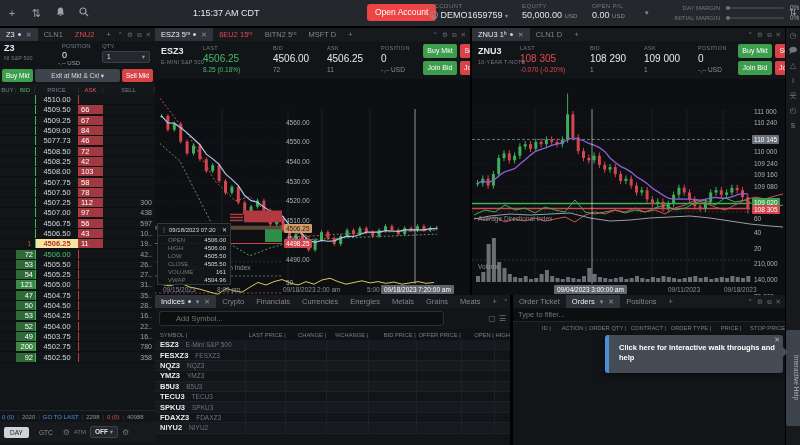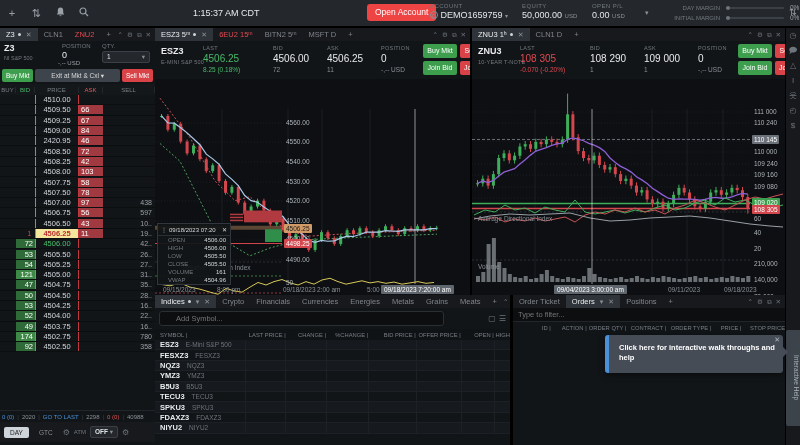--- a/index.html
+++ b/index.html
@@ -254,21 +254,21 @@
         <div class="lrow">
           <div class="c-buy"></div>
           <div class="c-bid"></div>
           <div class="c-price">4509.00</div>
           <div class="c-ask ask-strip"><span>84</span></div>
           <div class="c-vol"></div>
         </div>
         <div class="lrow">
           <div class="c-buy"></div>
           <div class="c-bid"></div>
-          <div class="c-price">2420.95</div>
+          <div class="c-price">5077.73</div>
           <div class="c-ask ask-strip"><span>46</span></div>
           <div class="c-vol"></div>
         </div>
         <div class="lrow">
           <div class="c-buy"></div>
           <div class="c-bid"></div>
           <div class="c-price">4508.50</div>
           <div class="c-ask ask-strip"><span>72</span></div>
           <div class="c-vol"></div>
         </div>
@@ -292,20 +292,27 @@
           <div class="c-price">4507.75</div>
           <div class="c-ask ask-strip"><span>58</span></div>
           <div class="c-vol"></div>
         </div>
         <div class="lrow">
           <div class="c-buy"></div>
           <div class="c-bid"></div>
           <div class="c-price">4507.50</div>
           <div class="c-ask ask-strip"><span>78</span></div>
           <div class="c-vol"></div>
+        </div>
+        <div class="lrow">
+          <div class="c-buy"></div>
+          <div class="c-bid"></div>
+          <div class="c-price">4507.25</div>
+          <div class="c-ask ask-strip"><span>112</span></div>
+          <div class="c-vol">300</div>
         </div>
         <div class="lrow">
           <div class="c-buy"></div>
           <div class="c-bid"></div>
           <div class="c-price">4507.00</div>
           <div class="c-ask ask-strip"><span>97</span></div>
           <div class="c-vol">438</div>
         </div>
         <div class="lrow">
           <div class="c-buy"></div>
@@ -386,21 +393,21 @@
         </div>
         <div class="lrow">
           <div class="c-buy"></div>
           <div class="c-bid bid-fill"><span>49</span></div>
           <div class="c-price">4503.75</div>
           <div class="c-ask"></div>
           <div class="c-vol">16..</div>
         </div>
         <div class="lrow">
           <div class="c-buy"></div>
-          <div class="c-bid bid-fill hl"><span>174</span></div>
+          <div class="c-bid bid-fill hl"><span>200</span></div>
           <div class="c-price">4502.75</div>
           <div class="c-ask"></div>
           <div class="c-vol">780</div>
         </div>
         <div class="lrow">
           <div class="c-buy"></div>
           <div class="c-bid bid-fill"><span>92</span></div>
           <div class="c-price">4502.50</div>
           <div class="c-ask"></div>
           <div class="c-vol">358</div>

